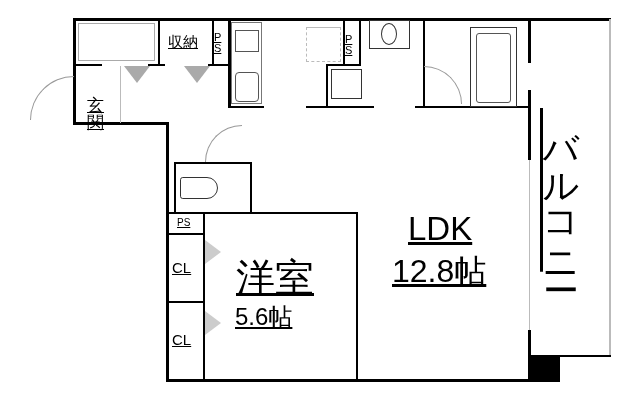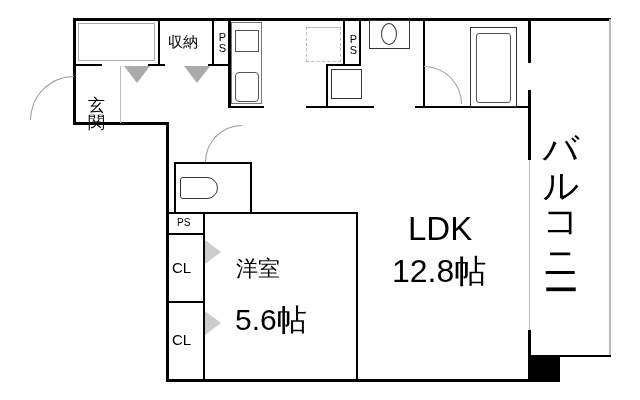--- a/index.html
+++ b/index.html
@@ -1,20 +1,20 @@
 <!DOCTYPE html>
 <html><head>
 <meta charset="utf-8">
 <style>
   html,body{margin:0;padding:0;background:#fff;}
   body{width:640px;height:400px;position:relative;overflow:hidden;font-family:"Liberation Sans","DejaVu Sans",sans-serif;}
   .w{position:absolute;background:#000;}
   .g{position:absolute;background:#bbb;}
   .box{position:absolute;border:1px solid #555;box-sizing:border-box;}
-  .lbl{position:absolute;color:#000;text-align:right;line-height:1;white-space:nowrap;}
+  .lbl{position:absolute;color:#000;text-align:left;line-height:1;white-space:nowrap;text-decoration:underline;}
   .vert{writing-mode:vertical-rl;}
 </style>
 </head>
 <body>
 
 <div class="w" style="left:74px;top:18px;width:537px;height:3px;"></div>
 <div class="w" style="left:73px;top:18px;width:3px;height:106px;"></div>
 <div class="w" style="left:73px;top:122px;width:95px;height:3px;"></div>
 <div class="w" style="left:166px;top:122px;width:3px;height:260px;"></div>
 <div class="w" style="left:166px;top:379px;width:394px;height:3px;"></div>
@@ -78,17 +78,17 @@
 <div class="w" style="left:166px;top:212px;width:192px;height:2px;"></div>
 <div class="w" style="left:356px;top:212px;width:2px;height:168px;"></div>
 <div class="w" style="left:203px;top:212px;width:2px;height:168px;"></div>
 <div class="w" style="left:166px;top:233px;width:39px;height:2px;"></div>
 <div class="w" style="left:166px;top:301px;width:39px;height:2px;"></div>
 <div class="lbl" style="left:177px;top:218px;font-size:10px;">PS</div>
 <div class="lbl" style="left:172px;top:260px;font-size:15px;">CL</div>
 <div class="lbl" style="left:172px;top:332px;font-size:15px;">CL</div>
 <div style="position:absolute;left:205px;top:240px;width:0;height:0;border-top:12px solid transparent;border-bottom:12px solid transparent;border-left:16px solid #ccc;"></div>
 <div style="position:absolute;left:205px;top:311px;width:0;height:0;border-top:12px solid transparent;border-bottom:12px solid transparent;border-left:16px solid #ccc;"></div>
-<div class="lbl" style="left:236px;top:258px;font-size:22px;">洋室</div>
-<div class="lbl" style="left:235px;top:305px;font-size:30px;">5.6帖</div>
+<div class="lbl" style="left:236px;top:258px;font-size:39px;">洋室</div>
+<div class="lbl" style="left:235px;top:305px;font-size:24px;">5.6帖</div>
 
 <div class="lbl" style="left:408px;top:212px;font-size:33px;">LDK</div>
 <div class="lbl" style="left:392px;top:255px;font-size:32px;">12.8帖</div>
 
 </body></html>

